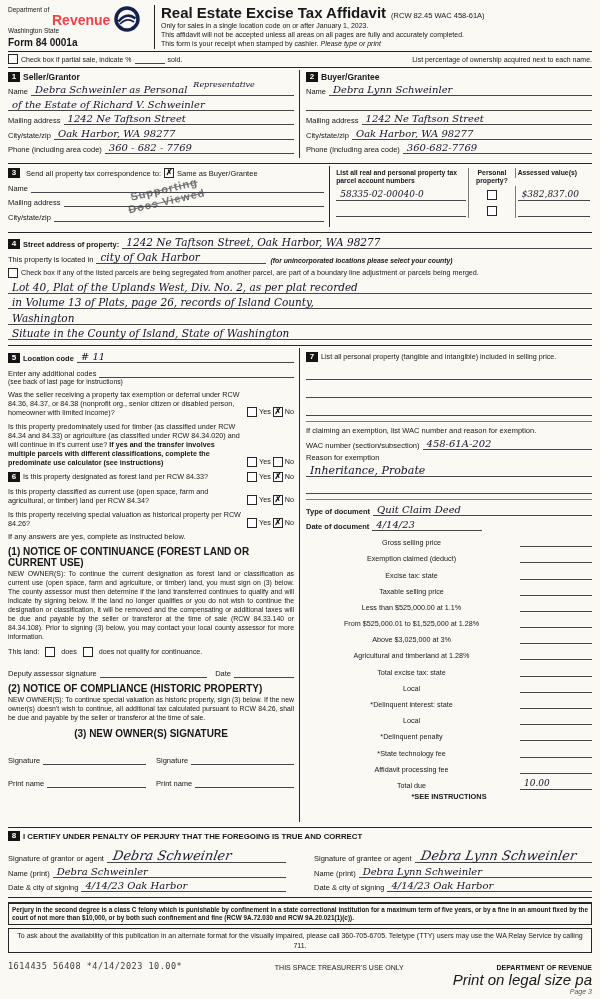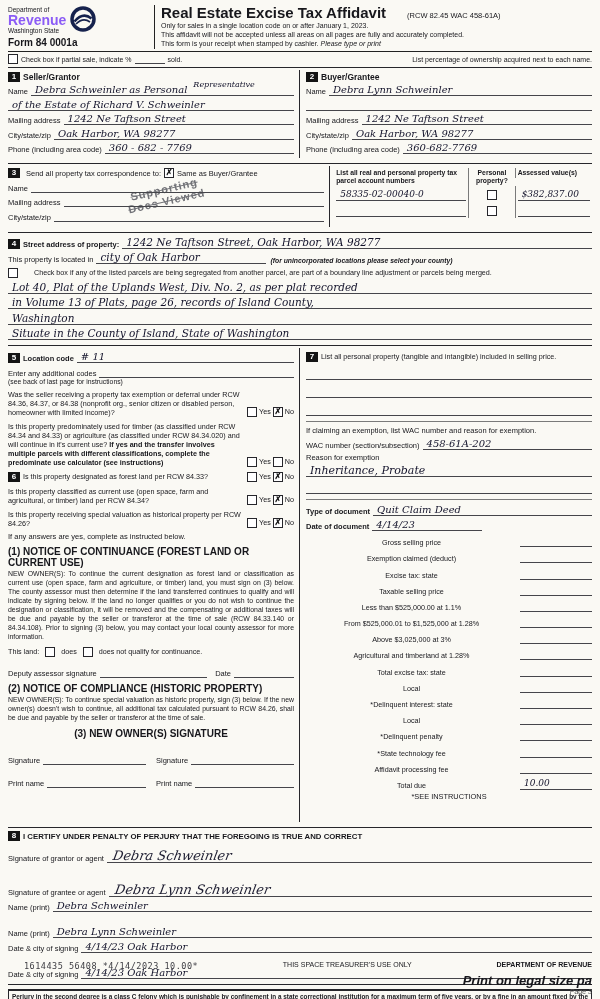--- a/index.html
+++ b/index.html
@@ -17,24 +17,24 @@
   .hw{font-family:"DejaVu Serif",serif;font-style:italic;font-size:10px;color:#12122a;white-space:nowrap;line-height:1;display:inline-block;padding-left:4px;}
   .hw.sm{font-size:9px;}
   .ins{position:relative;top:-6px;font-size:8px;margin-left:2px;}
   .cb{display:inline-block;width:8px;height:8px;border:1px solid #26262b;font-size:8px;line-height:7px;text-align:center;font-weight:bold;color:#111;background:#fff;flex:0 0 auto;vertical-align:-1px;overflow:visible;}
   .sect{border-bottom:1px solid #26262b;padding:2px 0 5px 0;}
   
   .hdr{display:flex;border-bottom:1.5px solid #222;padding-bottom:2px;}
   .hdr-left{width:142px;border-right:1px solid #222;padding:1px 4px 1px 0;flex:0 0 auto;}
   .dept-row{display:flex;align-items:center;gap:4px;}
   .d1{font-size:6.5px;line-height:1.15;}
-  .rev{font-size:14px;font-weight:bold;line-height:1;color:#8b5cf6;}
+  .rev{font-size:14px;font-weight:bold;line-height:1;color:#ef4444;margin-left:44px;}
   .formno{font-size:10px;font-weight:bold;margin-top:2px;}
   .hdr-right{flex:1;padding-left:6px;}
-  .titlerow{display:flex;align-items:baseline;gap:21px;}
+  .titlerow{display:flex;align-items:baseline;gap:5px;}
   .title{font-size:15px;font-weight:bold;line-height:1.05;}
   .titlecode{font-size:7.5px;}
   .hnote{font-size:7px;line-height:1.3;}
   
   .partial{display:flex;align-items:center;gap:3px;border-bottom:1px solid #26262b;padding:2.5px 0;font-size:7px;}
   .blank-sm{width:30px;border-bottom:1px solid #45454a;height:8px;display:inline-block;}
   .spacer{flex:1;}
   
   .cols{display:flex;}
   .col{width:50%;box-sizing:border-box;padding:2px 5px 4px 0;}
@@ -50,56 +50,56 @@
   .stamp span{display:block;text-decoration:line-through;}
   .trow{display:flex;align-items:flex-end;}
   .thead{align-items:flex-start;font-size:6.8px;line-height:1.15;}
   .tc{box-sizing:border-box;padding:1px 2px;}
   .tc1{width:52%;}
   .tc2{width:18%;border-left:1px solid #7a7a7a;text-align:center;}
   .tc3{width:30%;border-left:1px solid #7a7a7a;}
   .tc .line{display:block;}
   .trow:not(.thead) .tc{padding-top:4px;}
   
-  .chkrow{display:flex;align-items:flex-start;gap:16px;margin-top:4px;font-size:7.2px;}
+  .chkrow{display:flex;align-items:flex-start;gap:3px;margin-top:4px;font-size:7.2px;}
   .w160{max-width:170px;}
   .locnote{font-size:6.8px;font-weight:bold;font-style:italic;white-space:nowrap;padding-left:4px;}
   .legal .hw{font-size:10.5px;}
   
   .main{display:flex;min-height:474px;}
   .mleft{width:50%;box-sizing:border-box;border-right:1px solid #26262b;padding:2px 5px 4px 0;}
   .mright{width:50%;box-sizing:border-box;padding:2px 0 4px 6px;}
   .q{display:flex;align-items:flex-end;margin-top:5px;}
   .qtext{flex:1;font-size:7.2px;line-height:1.25;padding-right:4px;}
   .yn{white-space:nowrap;font-size:7.2px;display:flex;align-items:center;gap:2px;flex:0 0 auto;}
   .body7{font-size:6.9px;line-height:1.3;text-align:justify;margin-top:2px;}
   .ntitle{font-size:10px;font-weight:bold;margin-top:5px;}
   .landrow{display:flex;align-items:center;gap:6px;margin-top:5px;font-size:7.2px;}
   .sig2col{display:flex;gap:10px;}
   .sig2col .fld{flex:1;}
   .mrow{display:flex;align-items:flex-end;margin-top:5.2px;font-size:7.2px;}
   .mlab{flex:1;text-align:center;padding-right:3px;white-space:nowrap;}
   .mline{width:72px;border-bottom:1px solid #45454a;min-height:10px;flex:0 0 auto;}
   .minnote{font-size:7.4px;font-weight:bold;text-align:right;margin-top:5px;}
-  .seenote{font-size:7.4px;font-weight:normal;text-align:center;margin-top:2px;}
+  .seenote{font-size:7.4px;font-weight:bold;text-align:center;margin-top:2px;}
   .divline{border-bottom:1px solid #7a7a7a;margin-top:5px;}
   
   .s8head{display:flex;align-items:center;font-size:7.8px;margin-top:1px;}
-  .s8row{display:flex;gap:12px;flex-direction:column;}
+  .s8row{display:flex;gap:28px;}
   .s8row .fld{flex:1;}
   .sig{font-family:"DejaVu Serif",serif;font-style:italic;font-size:13px;color:#1c1c30;display:inline-block;transform:skewX(-10deg);padding-left:6px;white-space:nowrap;line-height:1;}
   
   .perjury{border:1px solid #26262b;border-top:2px solid #26262b;font-size:6.4px;font-weight:bold;line-height:1.25;padding:2px 3px;margin-top:4px;text-align:justify;}
   .altbox{border:1px solid #26262b;font-size:7px;line-height:1.3;padding:2px 4px;margin-top:3px;text-align:center;}
-  .bottomrow{position:absolute;left:24px;right:8px;bottom:28px;display:flex;align-items:flex-start;}
+  .bottomrow{position:absolute;left:8px;right:8px;bottom:28px;display:flex;align-items:flex-end;}
   .receipt{font-family:"DejaVu Sans Mono",monospace;font-size:8.5px;color:#3c3c42;letter-spacing:.5px;}
   .treas{flex:1;text-align:center;font-size:7px;}
   .dept-f{font-size:7px;font-weight:bold;}
   .printnote{position:absolute;right:8px;bottom:4px;text-align:right;}
-  .printnote .p1{font-size:13px;font-weight:bold;font-style:italic;text-align:right;}
+  .printnote .p1{font-size:15px;font-weight:normal;font-style:italic;text-align:right;}
   .printnote .p2{font-size:7px;font-style:italic;color:#555;}
 </style>
 </head>
 <body>
 
 <div class="page">
 
   <div class="hdr">
     <div class="hdr-left">
       <div class="dept-row">

